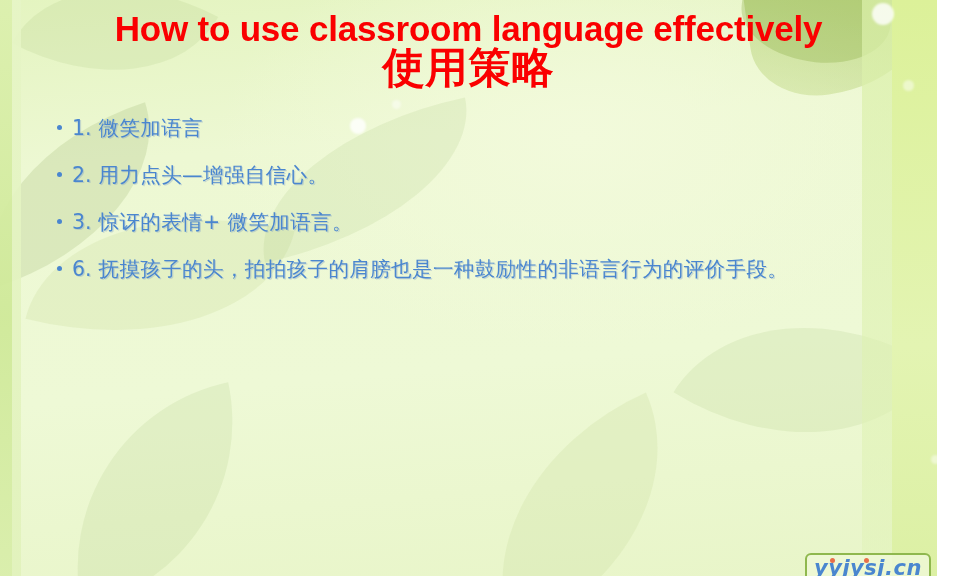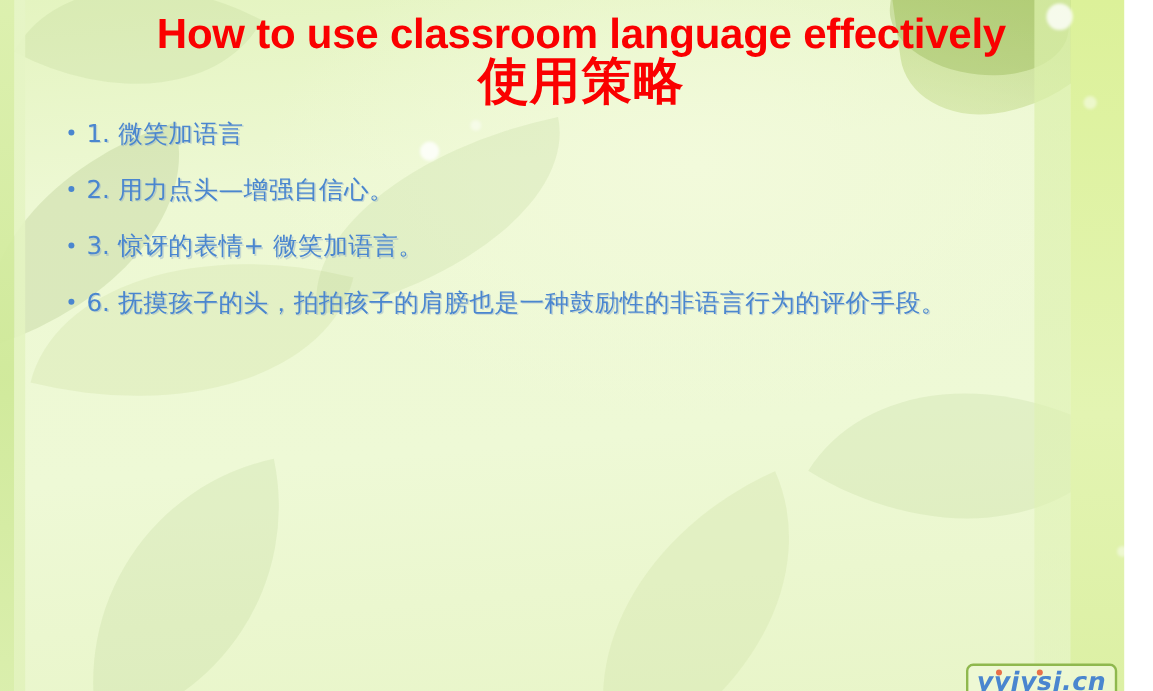--- a/index.html
+++ b/index.html
@@ -96,21 +96,20 @@
   }
   .bubble.dim { background: rgba(255,255,255,.46); }
 
   
   .title-block {
     position: absolute;
     left: 0; top: 8px;
     width: 937px;
     text-align: center;
     z-index: 5;
-    margin-left: 16px;
   }
   .title-en {
     font-family: "Liberation Sans", sans-serif;
     font-weight: bold;
     font-size: 35px;
     line-height: 41px;
     color: #fa0000;
     letter-spacing: -0.2px;
     white-space: nowrap;
   }
@@ -119,21 +118,21 @@
     font-weight: bold;
     font-size: 42px;
     line-height: 38px;
     color: #fa0000;
     letter-spacing: 1px;
   }
 
   
   .body-list {
     position: absolute;
-    left: 52px; top: 95px;
+    left: 52px; top: 112px;
     width: 845px;
     z-index: 4;
   }
   .bullet-row {
     position: relative;
     display: block;
     padding-left: 20px;
     margin-bottom: 14px;
     font-family: "DejaVu Sans", "Liberation Sans", sans-serif;
     font-size: 20.5px;

